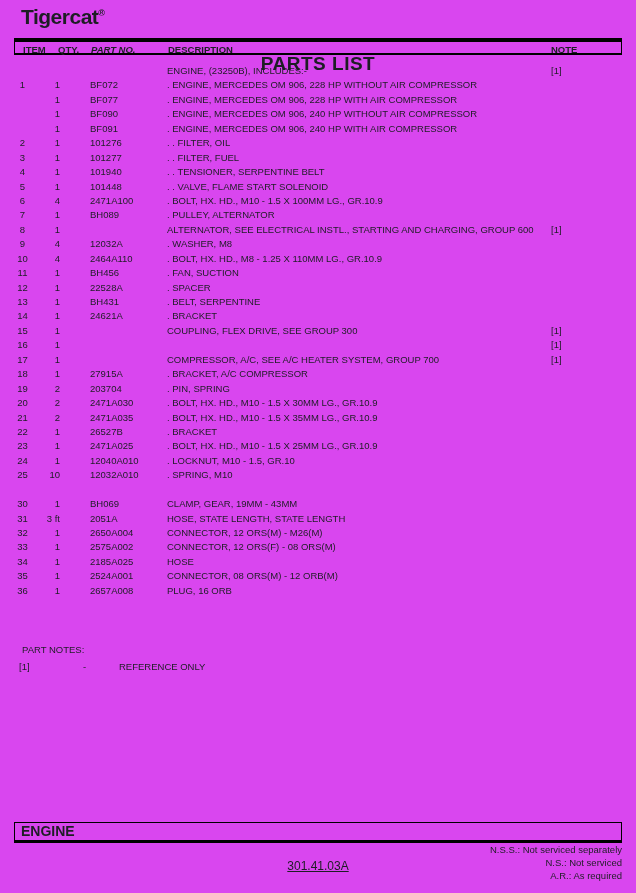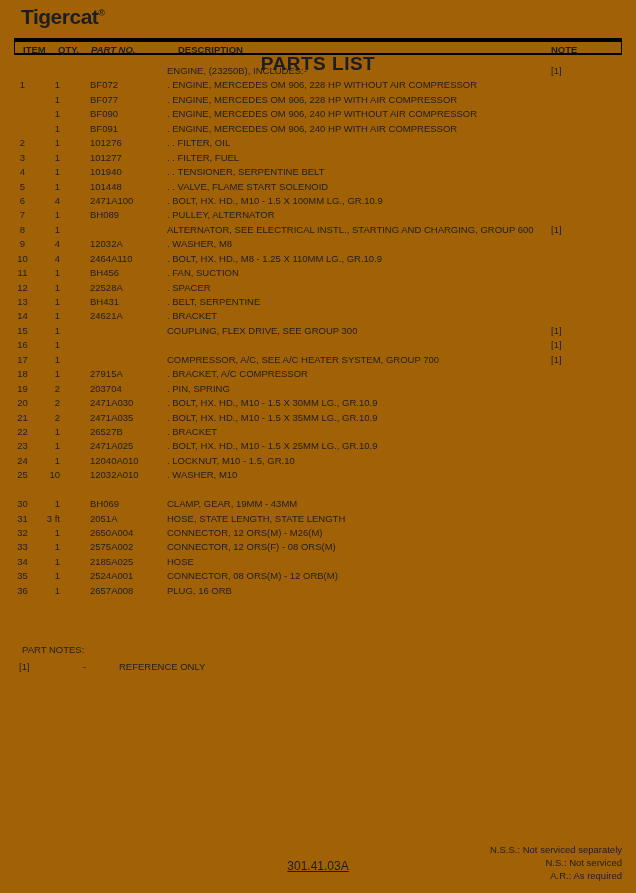--- a/index.html
+++ b/index.html
@@ -1,31 +1,31 @@
 <!DOCTYPE html>
 <html><head>
 <meta charset="utf-8">
 <style>
   * { margin:0; padding:0; box-sizing:border-box; }
   html,body { background:#ffffff; }
   body { font-family:"Liberation Sans", sans-serif; color:#1d1d24; }
-  .page { position:relative; width:636px; height:893px; background:#a16207; overflow:hidden; }
+  .page { position:relative; width:636px; height:893px; background:#d946ef; overflow:hidden; }
 
   .logo { position:absolute; left:21px; top:5px; font-size:21px; font-weight:bold; letter-spacing:-0.5px; }
   .logo .reg { font-size:9px; vertical-align:super; }
   .doc-title { position:absolute; left:0; right:0; top:9px; text-align:center; font-size:19px; font-weight:bold; letter-spacing:0.5px;margin-top:44px; }
 
   .thead { position:absolute; left:14px; width:608px; top:38px; height:17px;
            border-top:4px solid #000; border-bottom:2.5px solid #000;
            border-left:1px solid #000; border-right:1px solid #000; }
   .thead span { position:absolute; top:2px; font-size:9.5px; font-weight:bold; white-space:nowrap; }
   .h-item { left:8px; }
   .h-qty  { left:43px; }
   .h-part { left:76px;font-style:italic; }
-  .h-desc { left:163px; }
+  .h-desc { left:153px; }
   .h-note { left:536px; }
 
   .tbody { position:absolute; left:14px; width:608px; top:64px; }
   .row { position:relative; height:14.45px; }
   .cell { position:absolute; top:0; font-size:9.5px; line-height:14.45px; white-space:nowrap; }
   .c-item { left:0; width:17px; text-align:center; }
   .c-qty  { left:17px; width:29px; text-align:right; }
   .c-part { left:76px; }
   .c-desc { left:153px; }
   .c-note { left:537px; }
@@ -254,21 +254,21 @@
         <span class="cell c-item">24</span>
         <span class="cell c-qty">1</span>
         <span class="cell c-part">12040A010</span>
         <span class="cell c-desc">. LOCKNUT, M10 - 1.5, GR.10</span>
         <span class="cell c-note"></span>
       </div>
       <div class="row">
         <span class="cell c-item">25</span>
         <span class="cell c-qty">10</span>
         <span class="cell c-part">12032A010</span>
-        <span class="cell c-desc">. WASHER, M10</span>
+        <span class="cell c-desc">. SPRING, M10</span>
         <span class="cell c-note"></span>
       </div>
       <div class="row">
         <span class="cell c-item"></span>
         <span class="cell c-qty"></span>
         <span class="cell c-part"></span>
         <span class="cell c-desc"></span>
         <span class="cell c-note"></span>
       </div>
       <div class="row">
@@ -324,20 +324,23 @@
 
   <div class="part-notes">
     <div class="pn-heading">PART NOTES:</div>
     <div class="pn-line">
       <span class="pn-ref">[1]</span>
       <span class="pn-sep">-</span>
       <span class="pn-text">REFERENCE ONLY</span>
     </div>
   </div>
 
+  <div class="section-bar">
+    <span class="section-title">ENGINE</span>
+  </div>
 
   <div class="footer-legend">
       <div>N.S.S.: Not serviced separately</div>
       <div>N.S.: Not serviced</div>
       <div>A.R.: As required</div>
     </div>
 
   <div class="page-code">301.41.03A</div>
 
 </div>

